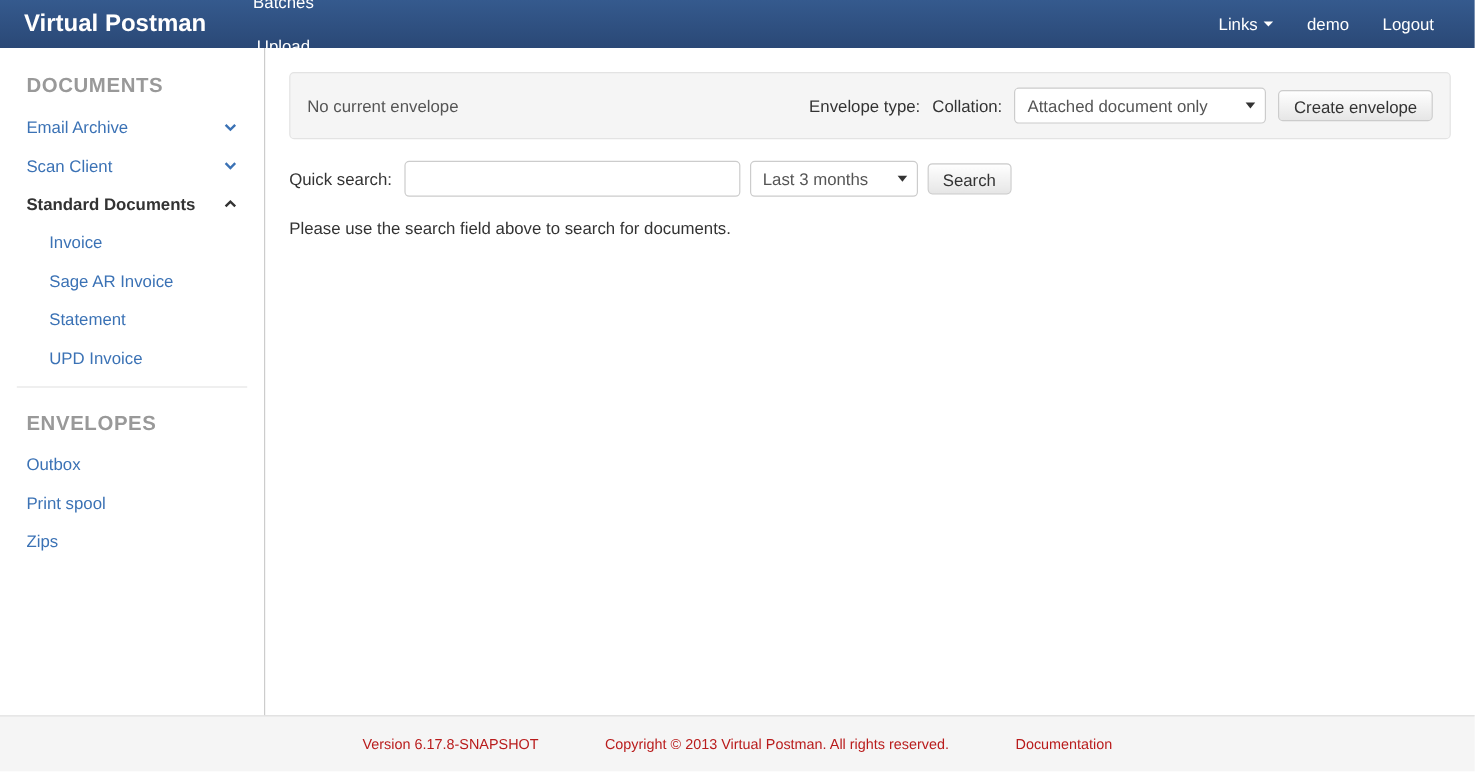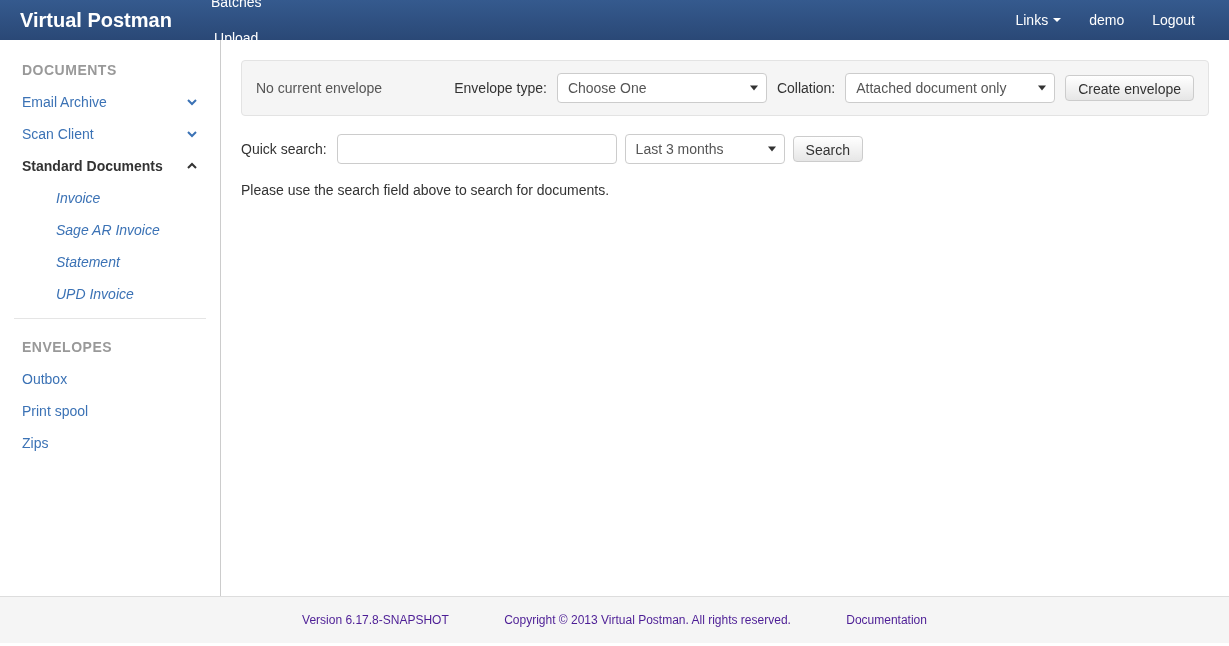--- a/index.html
+++ b/index.html
@@ -42,43 +42,42 @@
     .layout { display: flex; min-height: 556px; }
     
     .sidebar {
       width: 221px;
       border-right: 1px solid #ccc;
       padding: 10px 0;
       background: #fff;
     }
     .sidebar-section-title {
       color: #999;
-      font-size: 14px;
+      font-size: 17px;
       font-weight: bold;
       padding: 12px 22px 8px;
       letter-spacing: 0.5px;
     }
     .sidebar-divider {
       border: none;
       border-top: 1px solid #e5e5e5;
       margin: 8px 14px;
     }
     .sidebar-item {
       display: flex;
       align-items: center;
       justify-content: space-between;
       padding: 8px 22px;
       color: #3b72b5;
       cursor: pointer;
       font-size: 14px;
     }
     .sidebar-item.active { color: #333; font-weight: bold; }
     .sidebar-sub {
-      padding-left: 56px;
-      font-style: italic;
+      padding-left: 41px;
     }
     .sidebar-sub .sidebar-item { padding: 8px 22px 8px 0; }
     .chevron {
       width: 12px; height: 12px;
       display: inline-flex;
       align-items: center;
       justify-content: center;
     }
     .chevron svg { width: 12px; height: 12px; }
     
@@ -122,21 +121,21 @@
       right: 9px;
       top: 50%;
       transform: translateY(-50%);
       width: 0; height: 0;
       border-left: 4px solid transparent;
       border-right: 4px solid transparent;
       border-top: 5px solid #333;
       pointer-events: none;
     }
     .select-wide select { width: 210px; }
-    .select-med select { width: 160px; }
+    .select-med select { width: 140px; }
     
     .btn {
       background: linear-gradient(to bottom, #fff, #e6e6e6);
       border: 1px solid #ccc;
       border-radius: 4px;
       padding: 5px 12px;
       font-size: 14px;
       color: #333;
       cursor: pointer;
       height: 26px;
@@ -161,21 +160,21 @@
     .hint { color: #333; }
     
     .footer {
       background: #f5f5f5;
       border-top: 1px solid #ddd;
       text-align: center;
       padding: 16px 0;
       font-size: 12px;
       color: #555;
     }
-    .footer span, .footer a { margin: 0 26px; color: #4c1d95; text-decoration: none; }
+    .footer span, .footer a { margin: 0 26px; color: #b91c1c; text-decoration: none; }
   </style>
 </head>
 <body>
 
 <div class="navbar">
   <div class="brand">Virtual Postman</div>
   <div class="nav-left">
     <a href="#">Batches</a>
     <a href="#">Upload</a>
   </div>
@@ -246,25 +245,20 @@
     </div>
     <div class="sidebar-item">
       <span>Zips</span>
     </div>
   </aside>
 
   <main class="main">
     <div class="envelope-bar">
       <span class="status">No current envelope</span>
       <label>Envelope type:</label>
-      <span class="select-wrap select-wide">
-        <select>
-          <option>Choose One</option>
-        </select>
-      </span>
       <label>Collation:</label>
       <span class="select-wrap select-wide">
         <select>
           <option>Attached document only</option>
         </select>
       </span>
       <button class="btn">Create envelope</button>
     </div>
 
     <div class="search-row">

